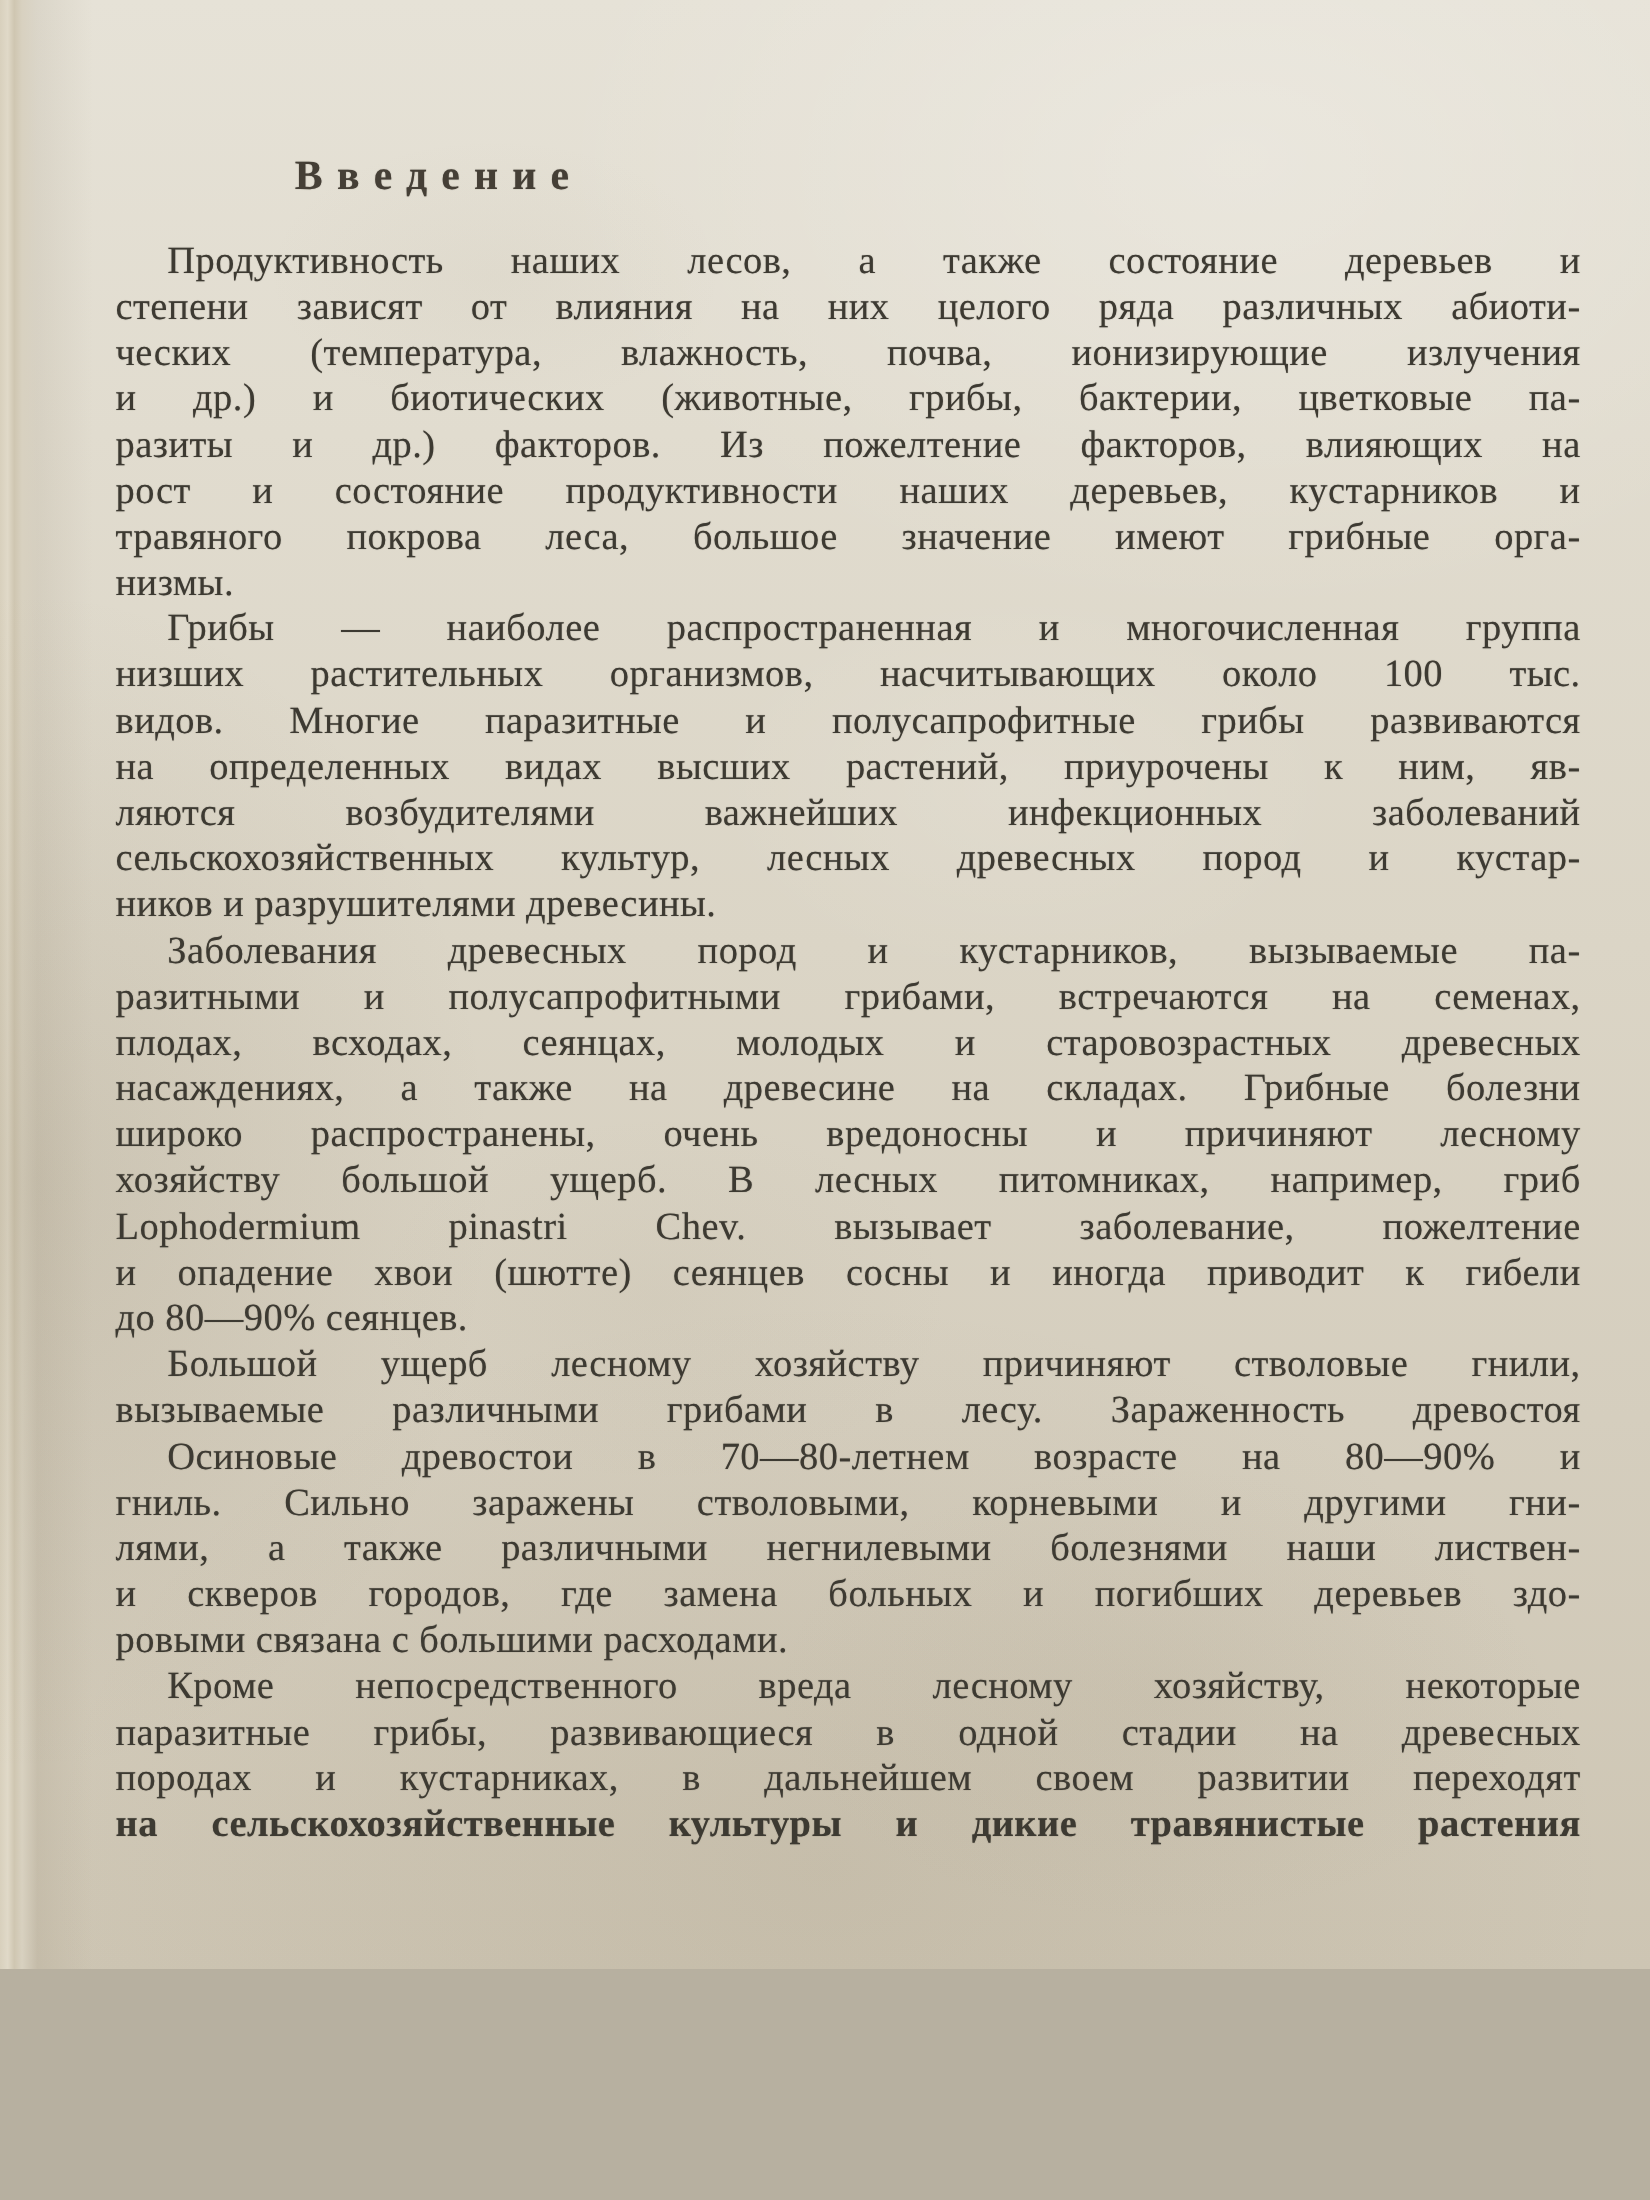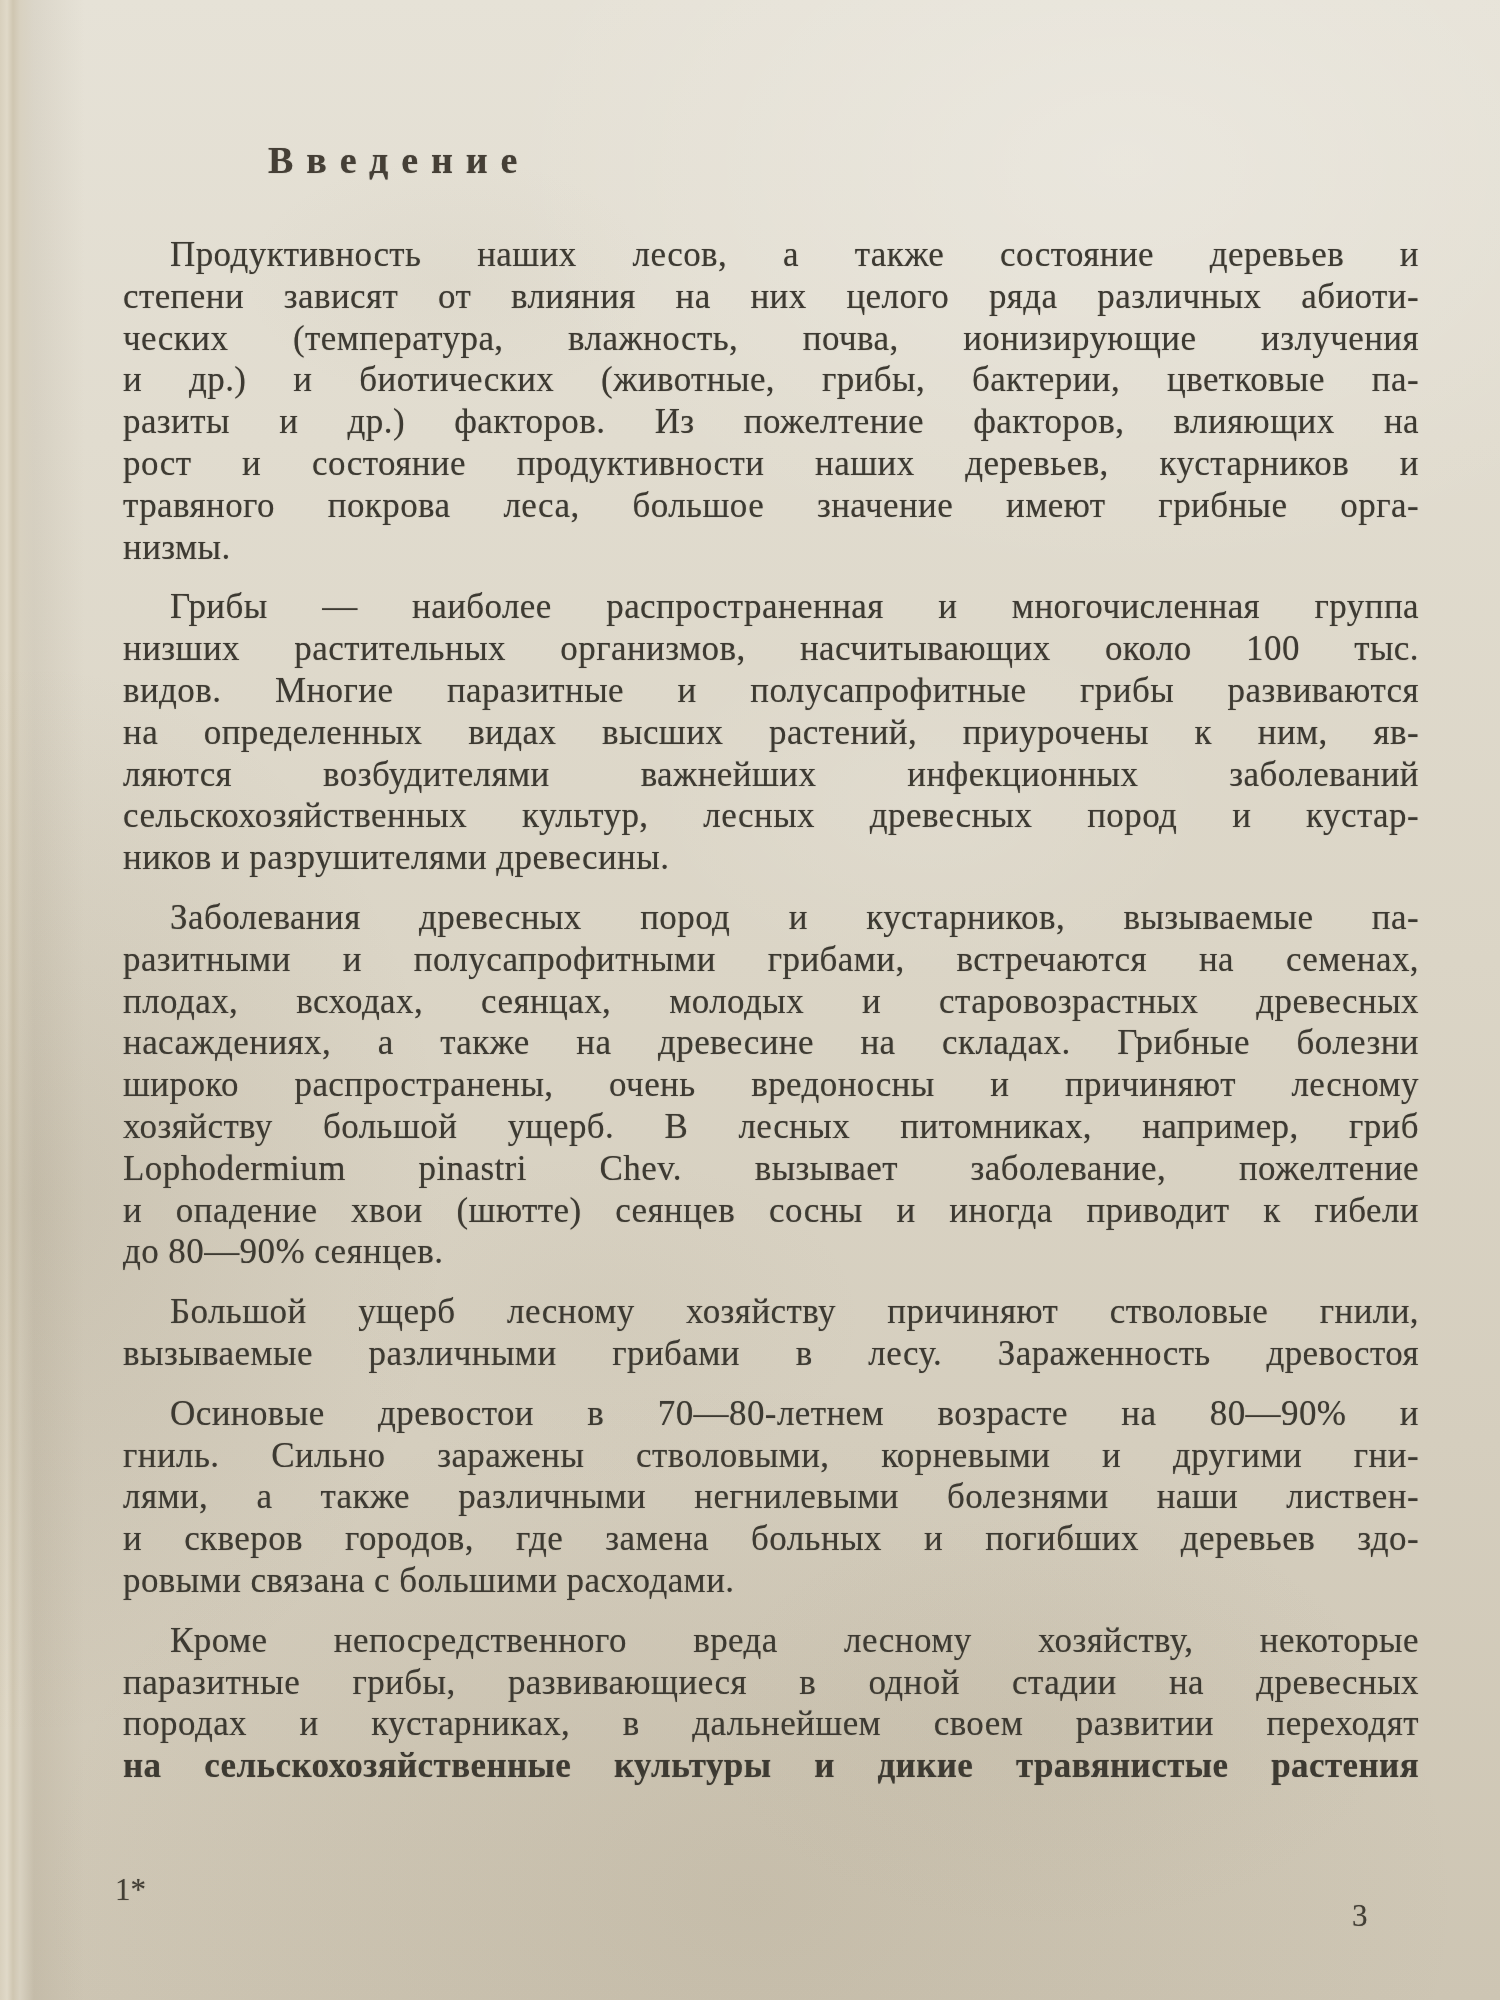--- a/index.html
+++ b/index.html
@@ -3,21 +3,21 @@
 <meta charset="utf-8">
 <style>
   html, body {
     margin: 0;
     padding: 0;
     background: #b7b0a0;
   }
   .page {
     position: relative;
     width: 1500px;
-    height: 2000px;
+    height: 1790px;
     overflow: hidden;
     font-family: "Liberation Serif", "DejaVu Serif", serif;
     background:
       
       radial-gradient(900px 600px at 75% 8%, rgba(255,255,255,0.22), rgba(255,255,255,0) 70%),
       radial-gradient(1100px 800px at 50% 95%, rgba(122,106,76,0.10), rgba(122,106,76,0) 65%),
       radial-gradient(700px 900px at 2% 60%, rgba(110,95,65,0.12), rgba(110,95,65,0) 60%),
       
       linear-gradient(90deg,
         #d8d0bd 0px, #e0d9c8 7px, #cfc6b1 13px, #d8d1c0 20px,
@@ -49,21 +49,21 @@
   .text-block {
     position: absolute;
     left: 105px;
     top: 216px;
     width: 1332px;
     color: #3d3a32;
     font-size: 35px;
     letter-spacing: 0.012em;
     text-shadow: 0 0 1px rgba(61,58,50,0.5);
   }
-  .paragraph { margin: 18px; padding: 0; }
+  .paragraph { margin: 0; padding: 0; }
   .line {
     line-height: 41.8px;
     height: 41.8px;
     text-align: justify;
     text-align-last: justify;
     white-space: nowrap0; 
     overflow: visible;
   }
   .line.indent { text-indent: 47px; }
   .line.para-end { text-align-last: left; }

